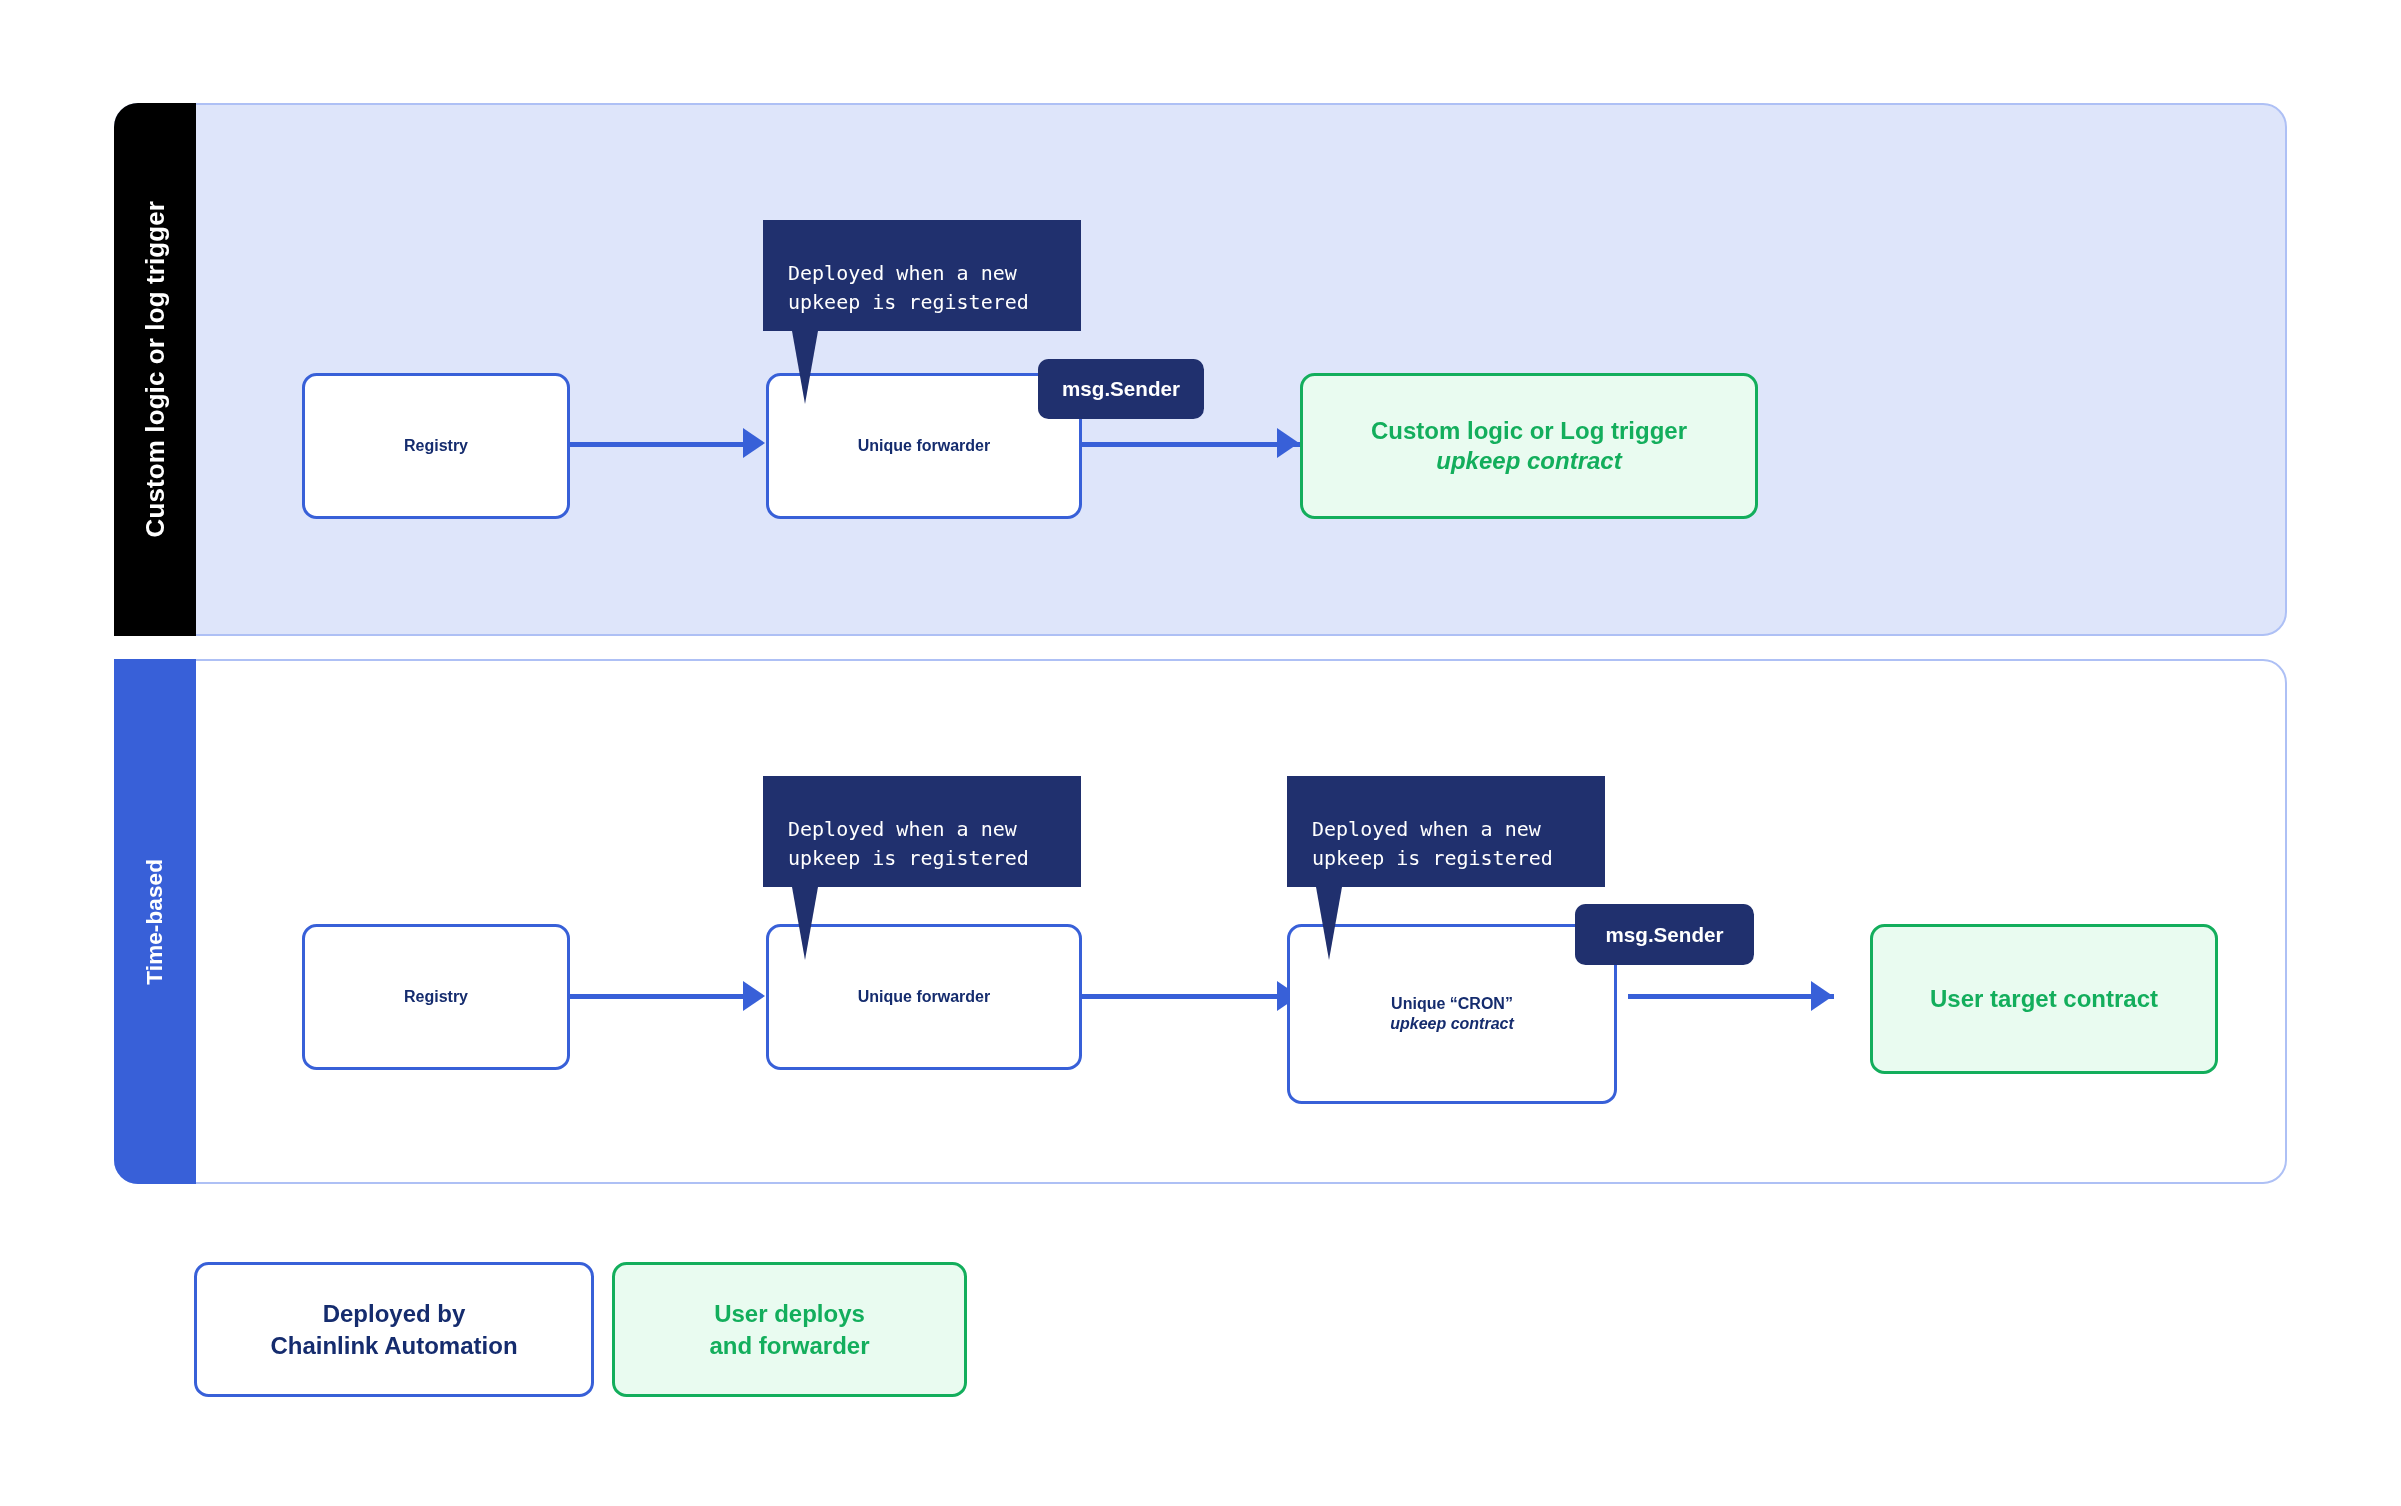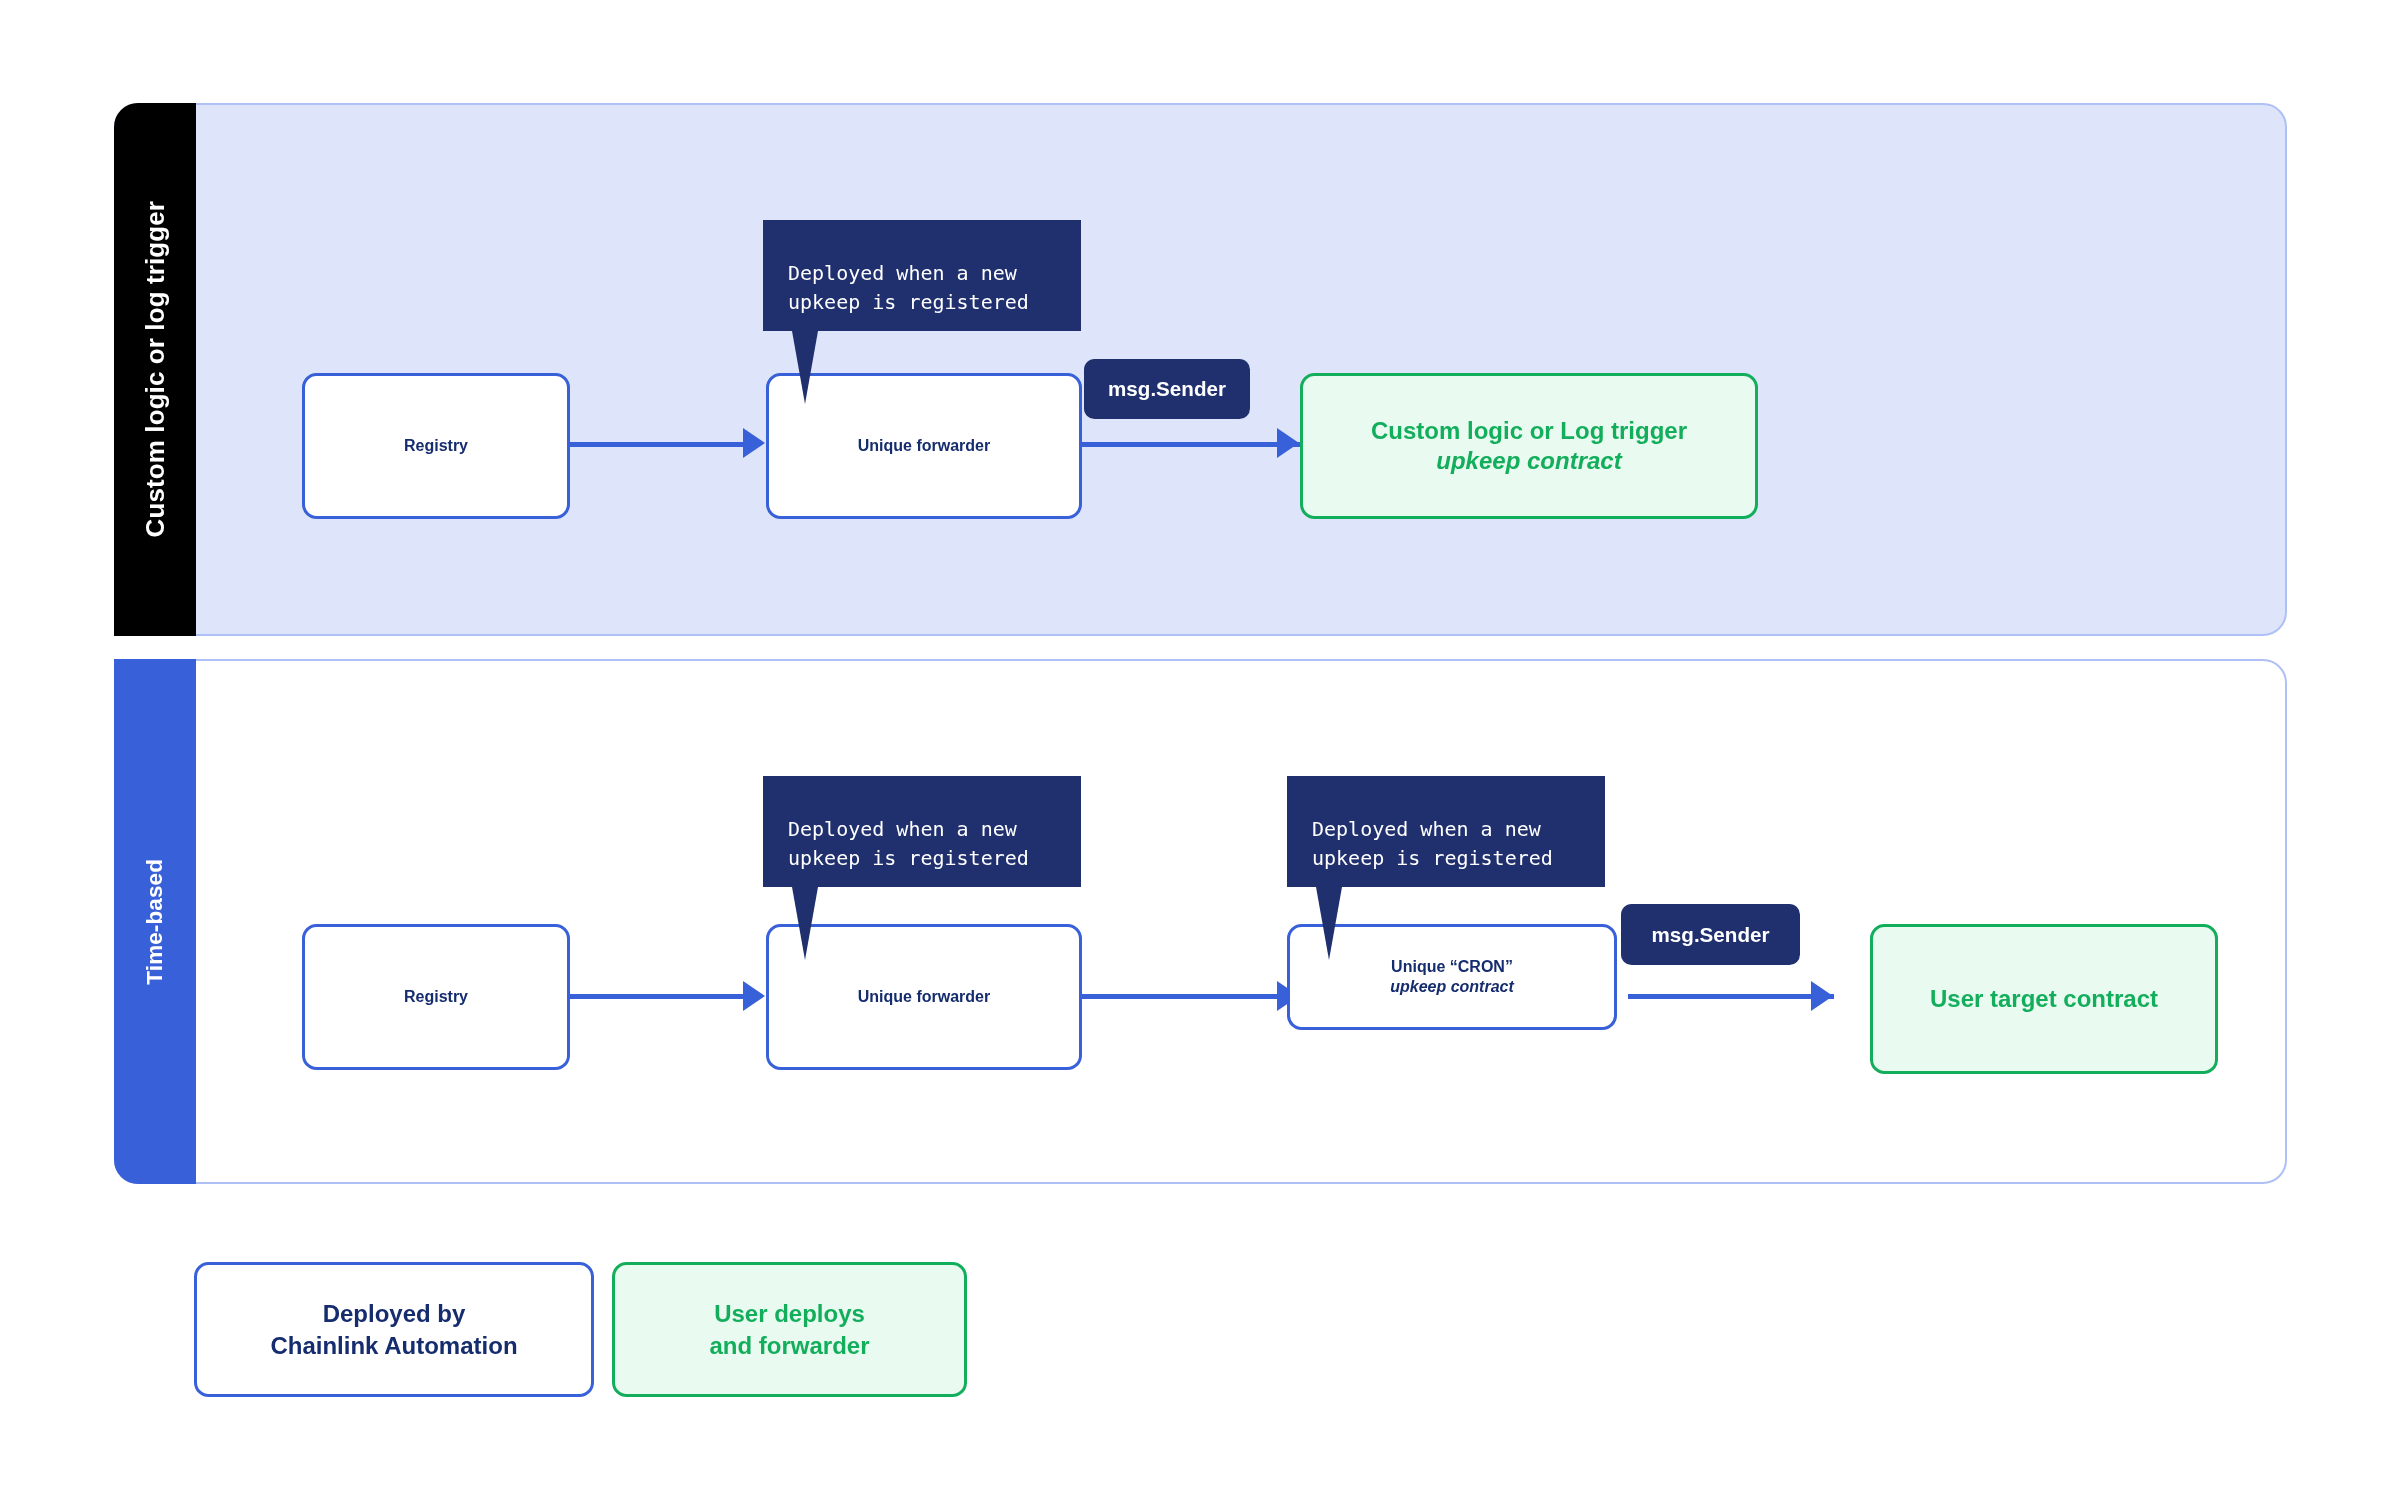--- a/index.html
+++ b/index.html
@@ -136,21 +136,20 @@
     position: absolute;
     background: #20306e;
     color: #ffffff;
     font-weight: bold;
     font-size: 20.6px;
     border-radius: 10.6px;
     display: flex;
     align-items: center;
     justify-content: center;
     box-sizing: border-box;
-    margin-left: 46px;
   }
 
   
   .arrow-line {
     position: absolute;
     height: 4.6px;
     background: #3860d8;
   }
   .arrow-head {
     position: absolute;
@@ -240,21 +239,21 @@
   <div class="arrow-head" style="left:1811px; top:981px;"></div>
 
   <div class="node blue" style="left:302px; top:924px; width:268px; height:146px;">
     <span>Registry</span>
   </div>
 
   <div class="node blue" style="left:766px; top:924px; width:316px; height:146px;">
     <span>Unique forwarder</span>
   </div>
 
-  <div class="node blue" style="left:1287px; top:924px; width:330px; height:106px;">
+  <div class="node blue" style="left:1287px; top:924px; width:330px; height:180px;">
     <span>Unique “CRON”</span>
     <span class="italic-line">upkeep contract</span>
   </div>
 
   <div class="node green" style="left:1834px; top:924px; width:348px; height:150px;margin-left:36px;">
     <span>User target contract</span>
   </div>
 
   <div class="callout" style="left:763px; top:776px; width:318px; height:111px;">
     <div>Deployed when a new</div>

